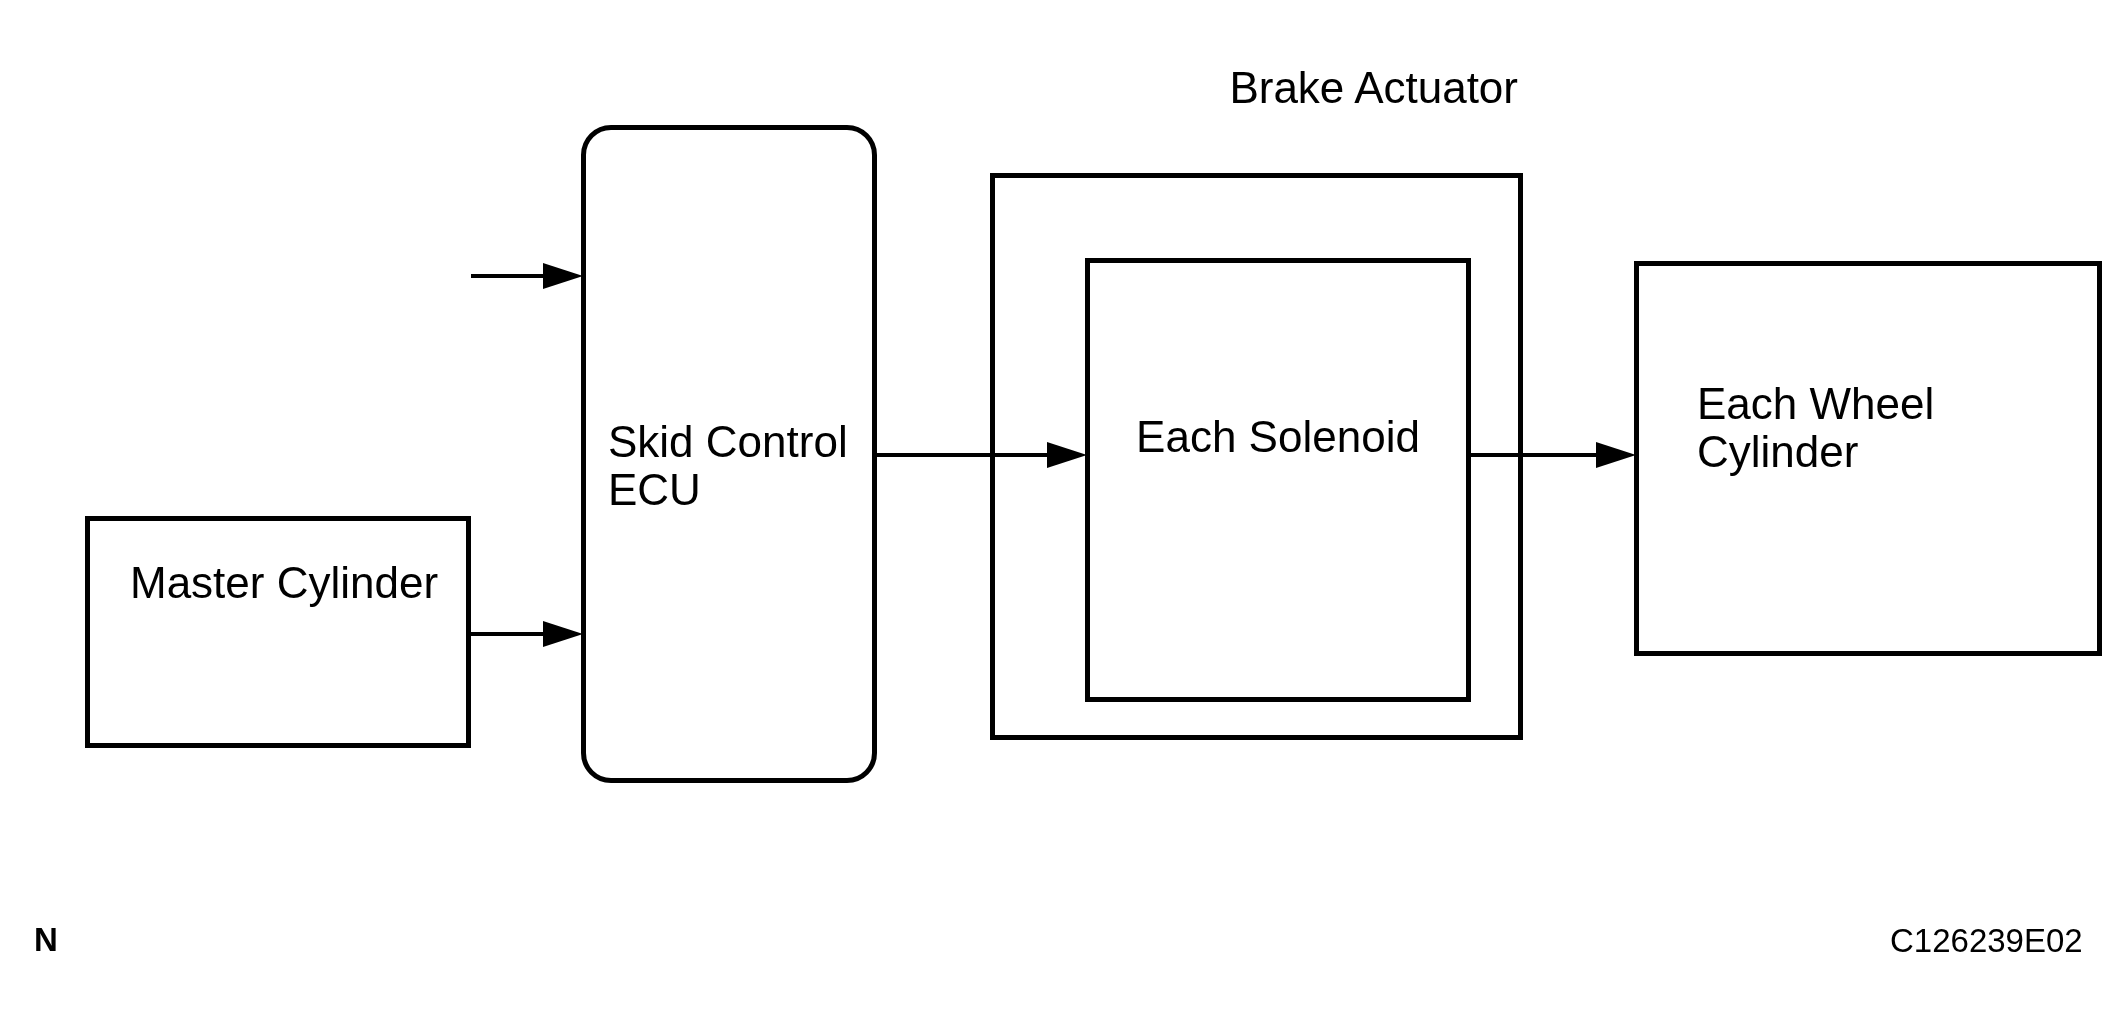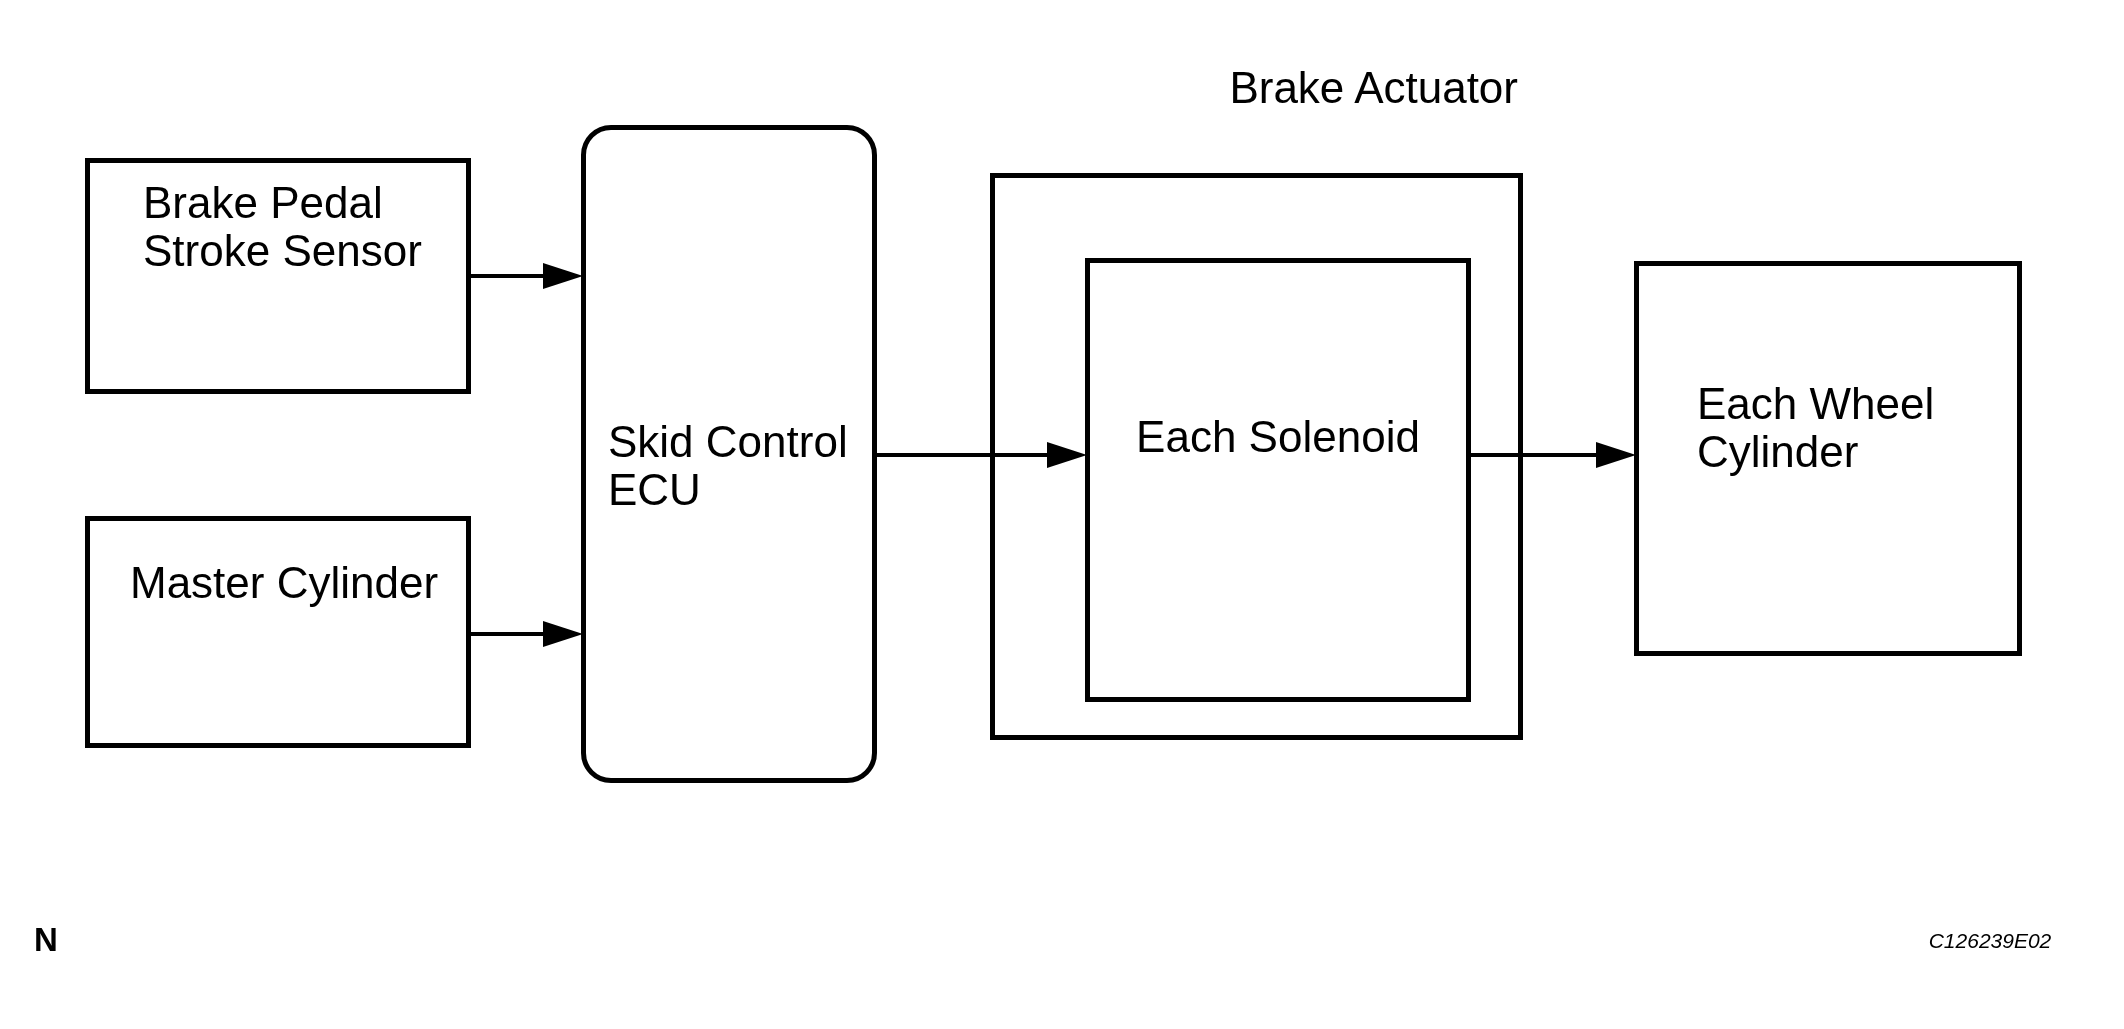--- a/index.html
+++ b/index.html
@@ -37,21 +37,21 @@
     text-align: right;
     font-size: 44px;
     line-height: 48px;
   }
   
   .box-brake-pedal   { left: 85px;   top: 158px; width: 386px; height: 236px; }
   .box-master-cyl    { left: 85px;   top: 516px; width: 386px; height: 232px; }
   .box-ecu           { left: 581px;  top: 125px; width: 296px; height: 658px; border-radius: 30px; }
   .box-actuator      { left: 990px;  top: 173px; width: 533px; height: 567px; }
   .box-solenoid      { left: 1085px; top: 258px; width: 386px; height: 444px; }
-  .box-wheel-cyl     { left: 1634px; top: 261px; width: 388px; height: 395px; }
+  .box-wheel-cyl     { left: 1634px; top: 261px; width: 468px; height: 395px; }
   
   .box-brake-pedal .label { left: 53px; top: 16px; }
   .box-master-cyl  .label { left: 40px; top: 38px; }
   .box-ecu         .label { left: 22px; top: 268px; margin-top: 20px; }
   .box-solenoid    .label { left: 0;    top: 150px; width: 100%; text-align: center; }
   .box-wheel-cyl   .label { left: 58px; top: 114px; }
   
   .arrow {
     position: absolute;
     height: 26px;
@@ -87,37 +87,32 @@
     top: 921px;
     font-size: 33px;
     line-height: 38px;
     font-weight: 700;
   }
   .figure-code {
     position: absolute;
     left: 1890px;
     top: 927px;
     width: 200px;
-    text-align: center;
-    font-size: 21px;
+    text-align: left;
+    font-size: 33px;
     line-height: 28px;
-    font-style: italic;
   }
 </style>
 </head>
 <body>
 
 <div class="canvas">
 
   <div class="diagram-title">Brake Actuator</div>
 
-  <div class="box box-brake-pedal">
-    <div class="label">Brake Pedal
-Stroke Sensor</div>
-  </div>
 
   <div class="box box-master-cyl">
     <div class="label">Master Cylinder</div>
   </div>
 
   <div class="box box-ecu">
     <div class="label">Skid Control
 ECU</div>
   </div>
 

